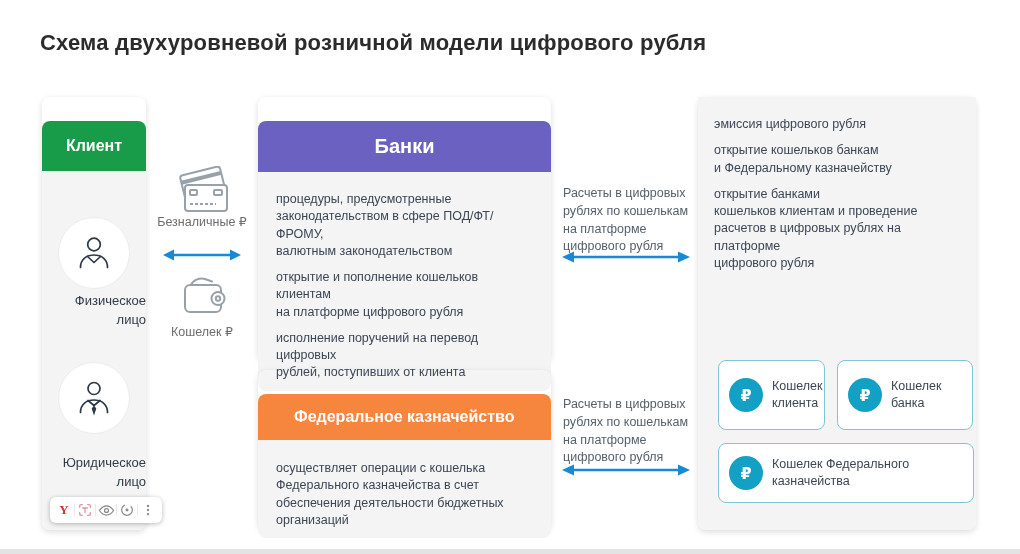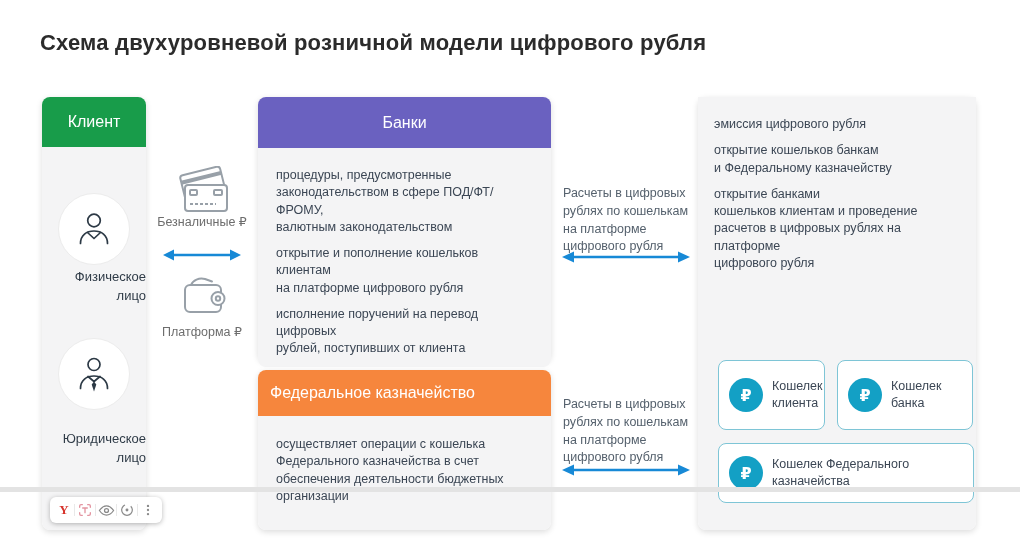--- a/index.html
+++ b/index.html
@@ -4,47 +4,47 @@
 <style>
   :root{
     --green:#189c4a; --purple:#6a61c0; --teal:#0ba7cb; --orange:#f6863d;
     --arrow:#1789d6; --badge:#13a0c5; --bodybg:#f4f4f5; --text:#3b4654;
     --graylabel:#6d6d6d; --slabel:#55616d;
   }
   *{box-sizing:border-box;}
   html,body{margin:0;padding:0;}
   body{width:1020px;height:554px;background:#fff;overflow:hidden;
        font-family:"Liberation Sans","DejaVu Sans",sans-serif;}
-  .canvas{position:relative;width:1020px;height:492px;background:#fff;}
+  .canvas{position:relative;width:1020px;height:554px;background:#fff;}
   .pre{white-space:pre-line;}
 
   .title{position:absolute;left:40px;top:30px;font-size:22px;font-weight:700;
          color:#2b2b2b;letter-spacing:.2px;}
 
   .col{position:absolute;border-radius:8px;box-shadow:0 2px 6px rgba(0,0,0,.14);
        display:flex;flex-direction:column;}
-  .hd{color:#fff;font-weight:400;border-radius:8px 8px 0 0;display:flex;
-      align-items:center;justify-content:center;flex:0 0 auto;}
+  .hd{color:#fff;font-weight:700;border-radius:8px 8px 0 0;display:flex;
+      align-items:center;justify-content:center;flex:0 0 auto;margin-top:24px;}
   .bd{background:var(--bodybg);border-radius:0 0 8px 8px;flex:1 1 auto;position:relative;}
 
   .client{left:42px;top:97px;width:104px;height:433px;}
   .client .hd{height:50px;background:var(--green);font-size:16px;}
   .avatar{position:absolute;left:16px;width:72px;height:72px;border-radius:50%;
           background:#fff;border:1px solid #ececec;display:flex;align-items:center;
           justify-content:center;}
   .a1{top:46px;} .a2{top:191px;}
   .entity-label{position:absolute;left:0;width:100%;text-align:right;font-size:13px;
           color:#2f3b47;line-height:1.45;}
   .el1{top:121px;} .el2{top:271px;margin-top:12px;}
 
   .banks{left:258px;top:97px;width:293px;height:264px;}
-  .banks .hd{height:51px;background:var(--purple);font-size:16px;}
+  .banks .hd{height:51px;background:var(--purple);font-size:20px;}
   .treasury{left:258px;top:370px;width:293px;height:160px;}
   .treasury .hd{height:46px;background:var(--orange);font-size:16px;
-                justify-content:flex-start;padding-left:12px;}
+                justify-content:flex-start;padding-left:36px;}
   .platform{left:698px;top:97px;width:278px;height:433px;}
   .platform .hd{height:51px;background:var(--teal);font-size:15px;}
 
   .bd .inner{padding:19px 18px 0 18px;}
   .treasury .inner{padding-top:20px;}
   .platform .inner{padding:19px 16px 0 16px;}
   p.item{margin:0 0 9px;font-size:12.5px;line-height:1.38;color:var(--text);}
 
   .icon-abs{position:absolute;}
   .cards-icon{left:176px;top:166px;width:54px;height:48px;}
@@ -138,21 +138,21 @@
   </div>
 
   <div class="icon-abs wallet-icon">
     <svg width="46" height="44" viewBox="0 0 46 44" fill="none" stroke="#98a0a8" stroke-width="2" stroke-linecap="round" stroke-linejoin="round">
       <rect x="4" y="11" width="36" height="27" rx="5" fill="#fff"></rect>
       <path d="M10 11 c2-5 8-7.5 14-6 l7 2.5"></path>
       <circle cx="37" cy="24.5" r="6.5" fill="#fff"></circle>
       <circle cx="37" cy="24.5" r="2.2"></circle>
     </svg>
   </div>
-  <div class="x-label xl2">Платформа ₽</div>
+  <div class="x-label xl2">Кошелек ₽</div>
 
   <section class="col banks">
     <header class="hd">Банки</header>
     <div class="bd">
       <div class="inner">
         <p class="item pre">процедуры, предусмотренные
 законодательством в сфере ПОД/ФТ/ФРОМУ,
 валютным законодательством</p>
         <p class="item pre">открытие и пополнение кошельков клиентам
 на платформе цифрового рубля</p>

